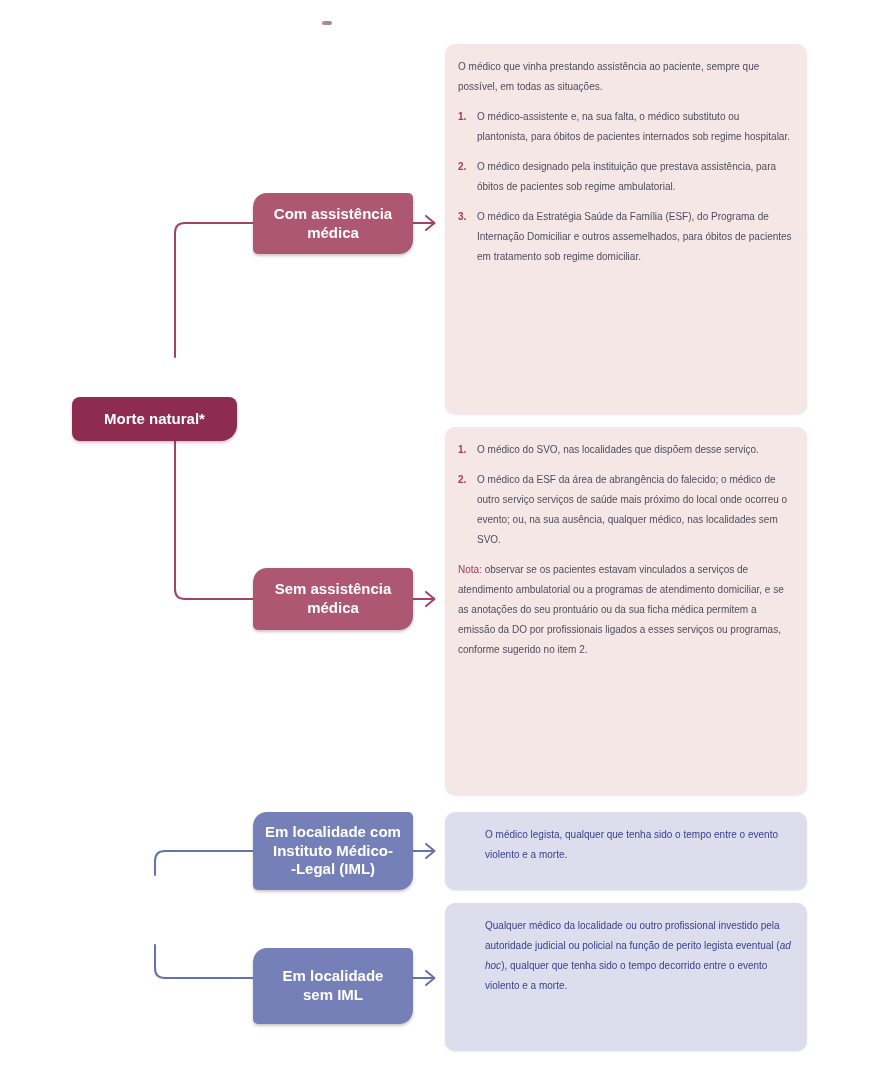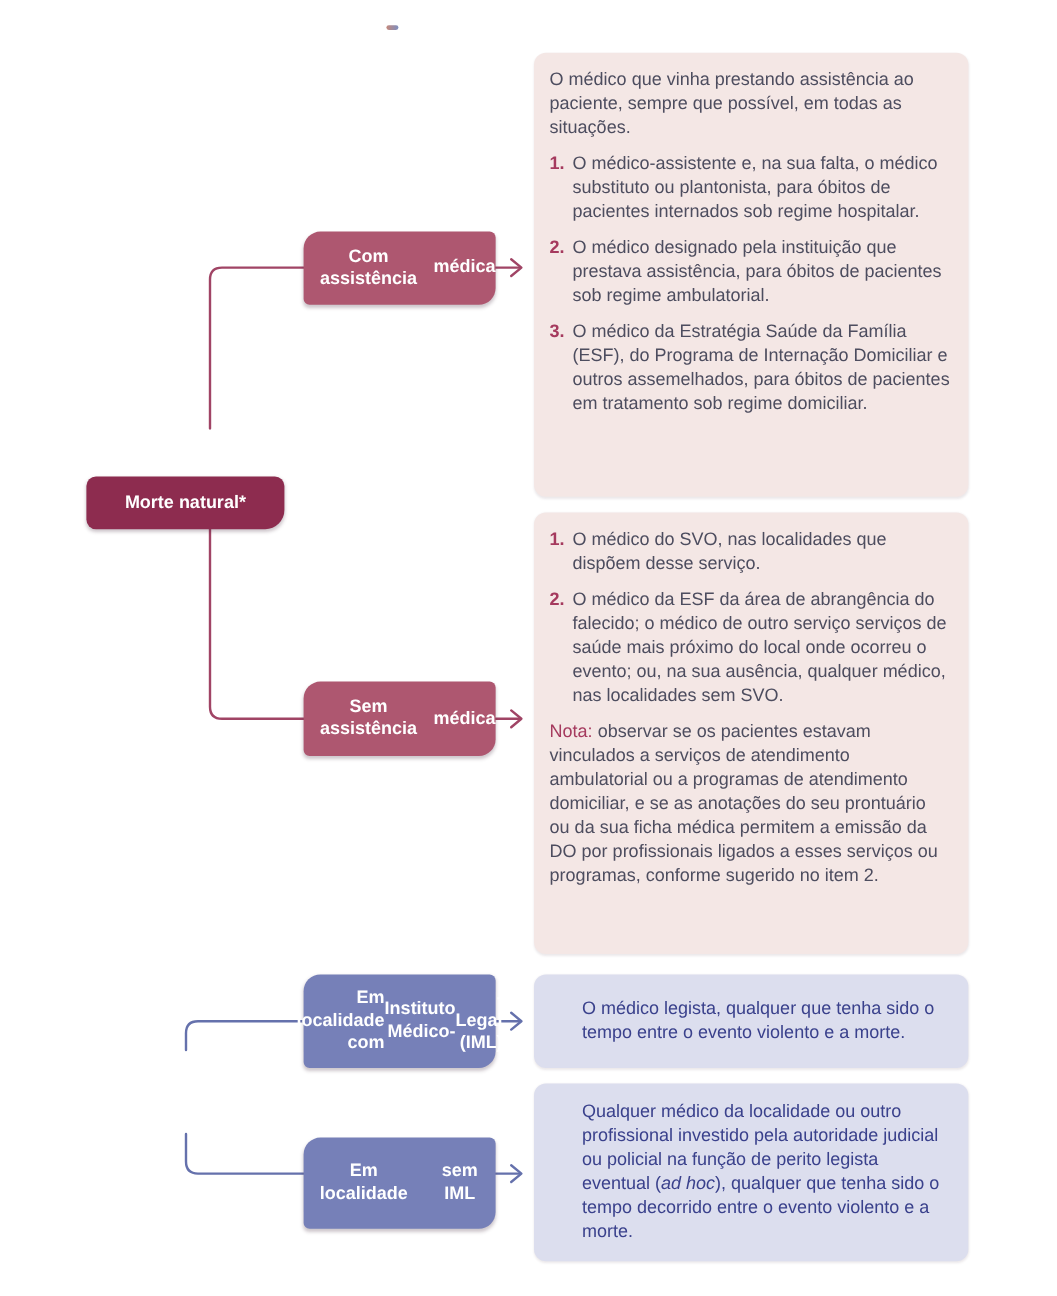--- a/index.html
+++ b/index.html
@@ -25,43 +25,43 @@
   svg.connectors path.m{stroke:var(--maroon-line);}
   svg.connectors path.b{stroke:var(--blue-line);}
 
   .tiny-mark{
     position:absolute;left:322px;top:21px;width:10px;height:4px;border-radius:2px;
     background:linear-gradient(90deg,#c5897b,#7d8fc0);
   }
 
   .node{
     position:absolute;color:#fff;font-weight:bold;font-size:15px;line-height:1.25;
-    display:flex;flex-direction:row;justify-content:center;align-items:center;text-align:center;
+    display:flex;flex-direction:column;justify-content:center;align-items:center;text-align:center;
     box-shadow:0 2px 3px rgba(60,30,50,0.25);
   }
   .root-maroon{background:var(--maroon-dark);border-radius:8px 8px 16px 8px;}
   .branch-maroon{background:var(--maroon-mid);border-radius:14px 5px 14px 5px;}
   .root-navy{background:var(--navy-dark);border-radius:8px 8px 16px 8px;}
   .branch-blue{background:var(--periwinkle);border-radius:14px 5px 14px 5px;}
 
   .panel{
     position:absolute;border-radius:10px;box-sizing:border-box;
-    font-size:15px;line-height:20px;padding:13px 15px 13px 13px;
+    font-size:10px;line-height:20px;padding:13px 15px 13px 13px;
     box-shadow:0 1px 2px rgba(60,30,50,0.10);
   }
   .panel.pink{background:var(--pink-bg);color:var(--text-dark);}
   .panel.lavender{background:var(--lavender-bg);color:var(--text-blue);}
   .panel p{margin:0;}
   .panel .intro{margin:0 0 10px 0;}
   .item{display:flex;margin:0 0 10px 0;}
   .item:last-child{margin-bottom:0;}
   .item .num{flex:none;width:19px;font-weight:bold;color:var(--maroon-accent);}
   .item .txt{flex:1;}
   .note-label{font-weight:normal;color:var(--maroon-accent);}
-  .center-v{display:flex;align-items:center;padding-left:40px;}
+  .center-v{display:flex;align-items:flex-start;padding-left:40px;}
   em{font-style:italic;}
 </style>
 </head>
 <body>
 
 <div id="canvas">
 
   <svg class="connectors" width="881" height="1080">
     <path class="m" d="M175,357 V233 Q175,223 185,223 H253"></path>
     <path class="m" d="M175,417 V589 Q175,599 185,599 H253"></path>

